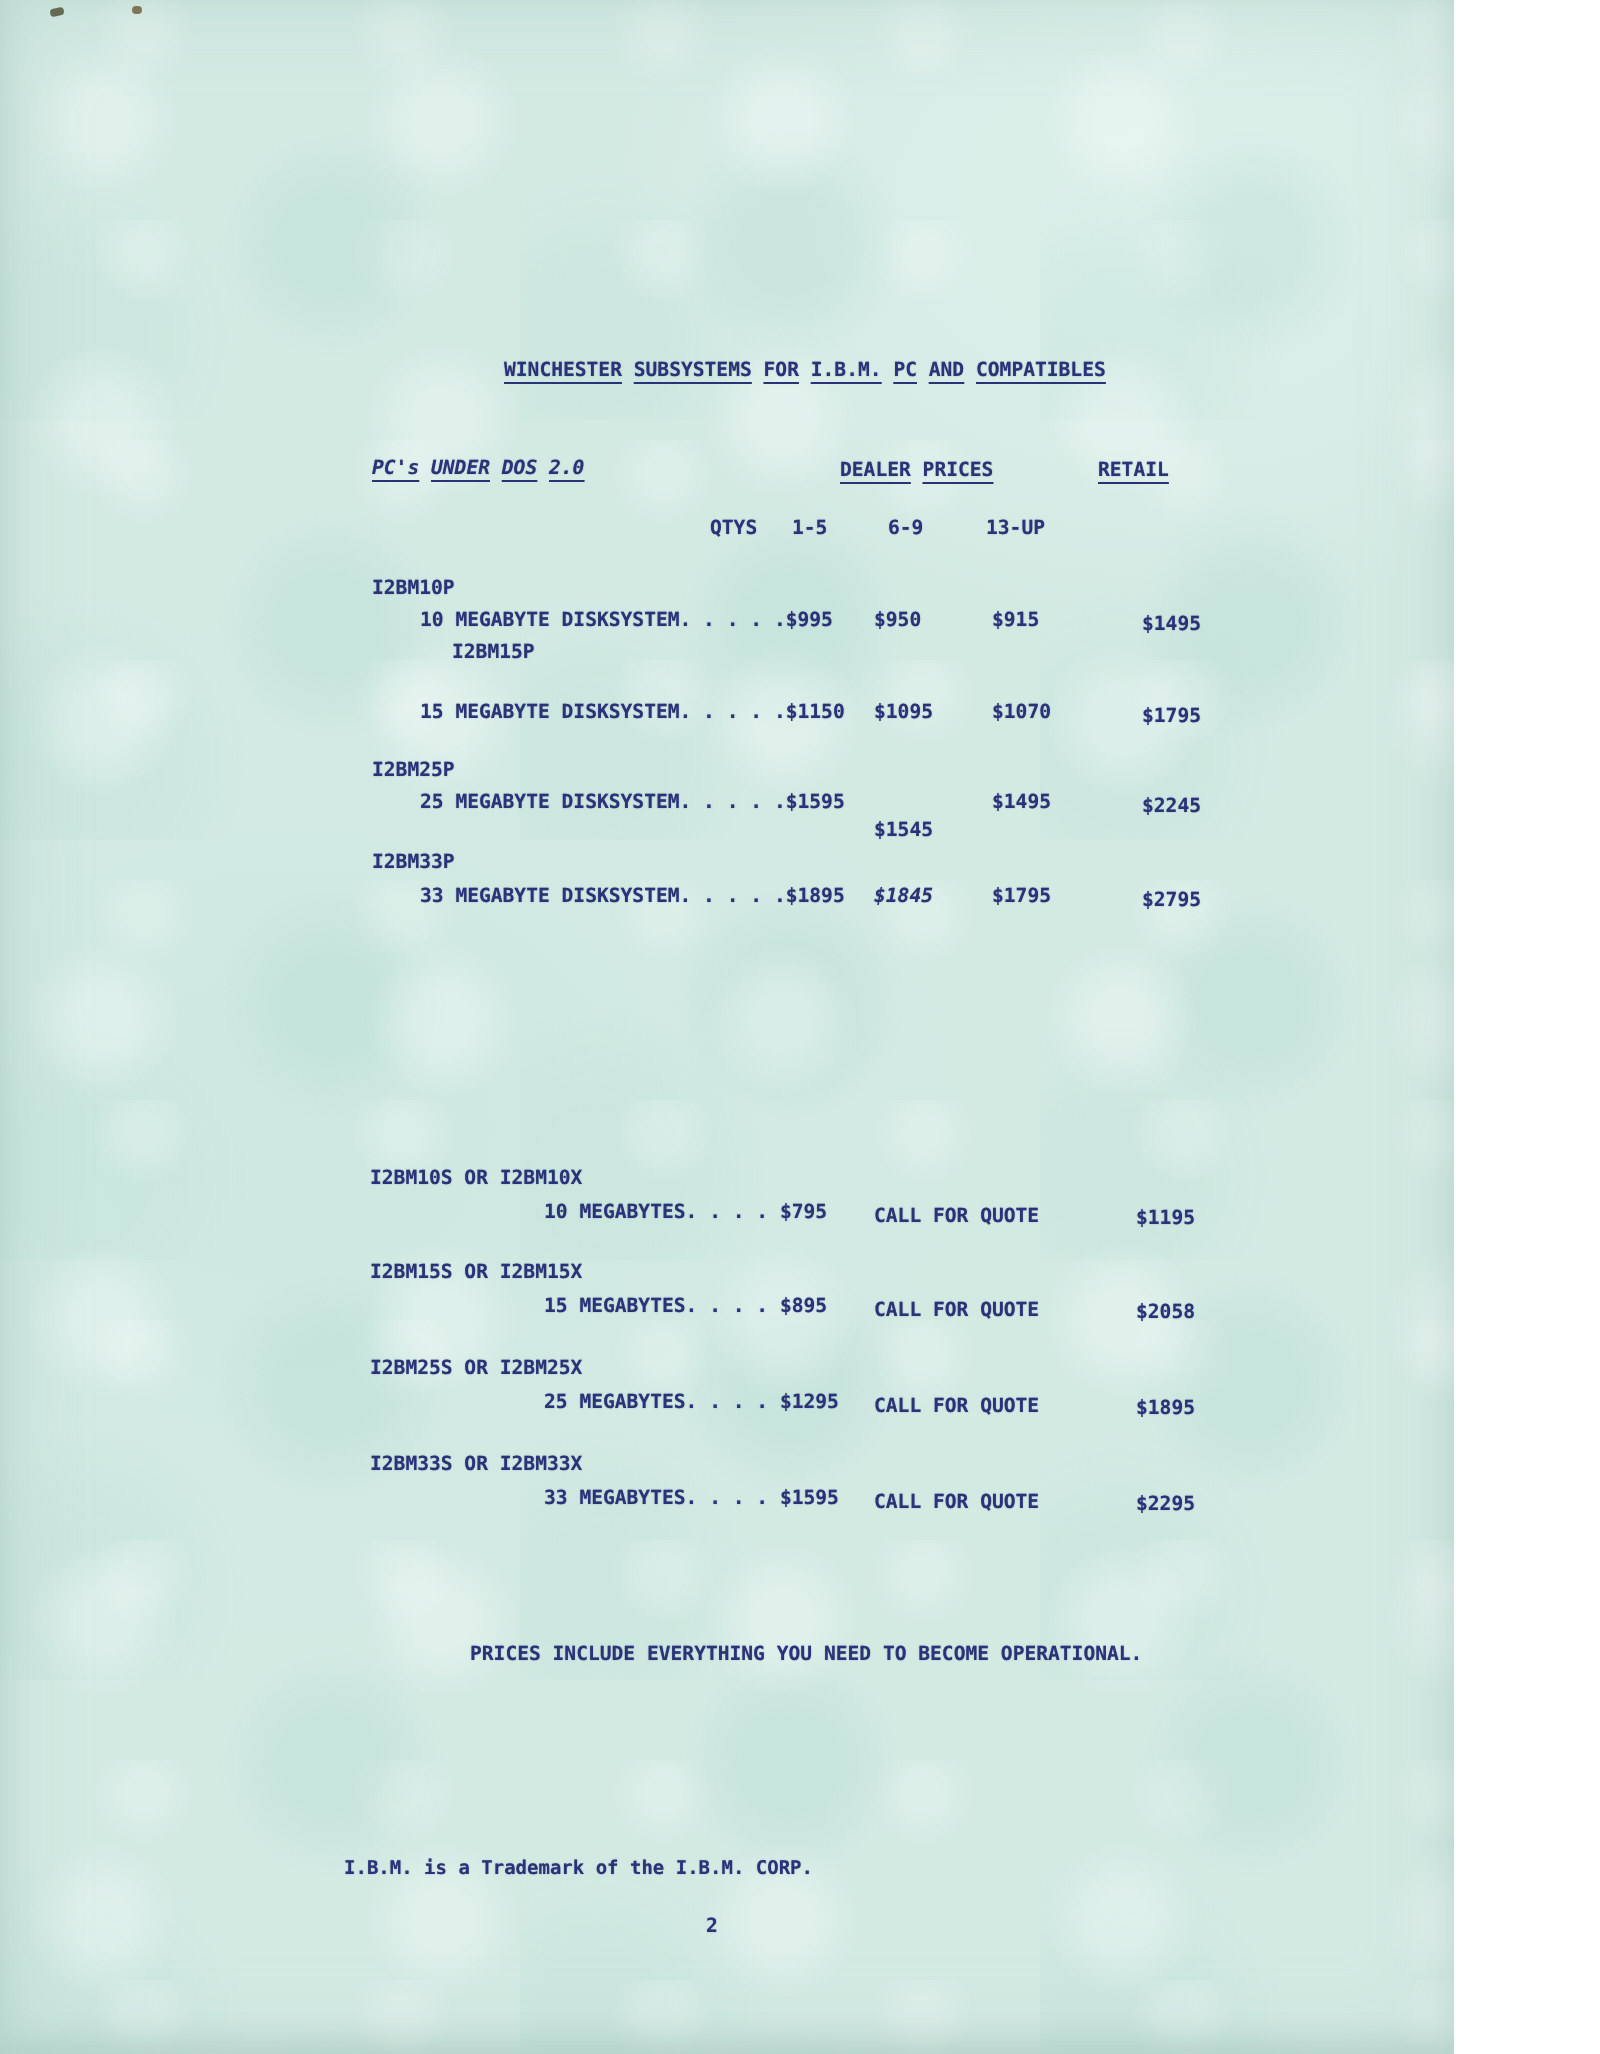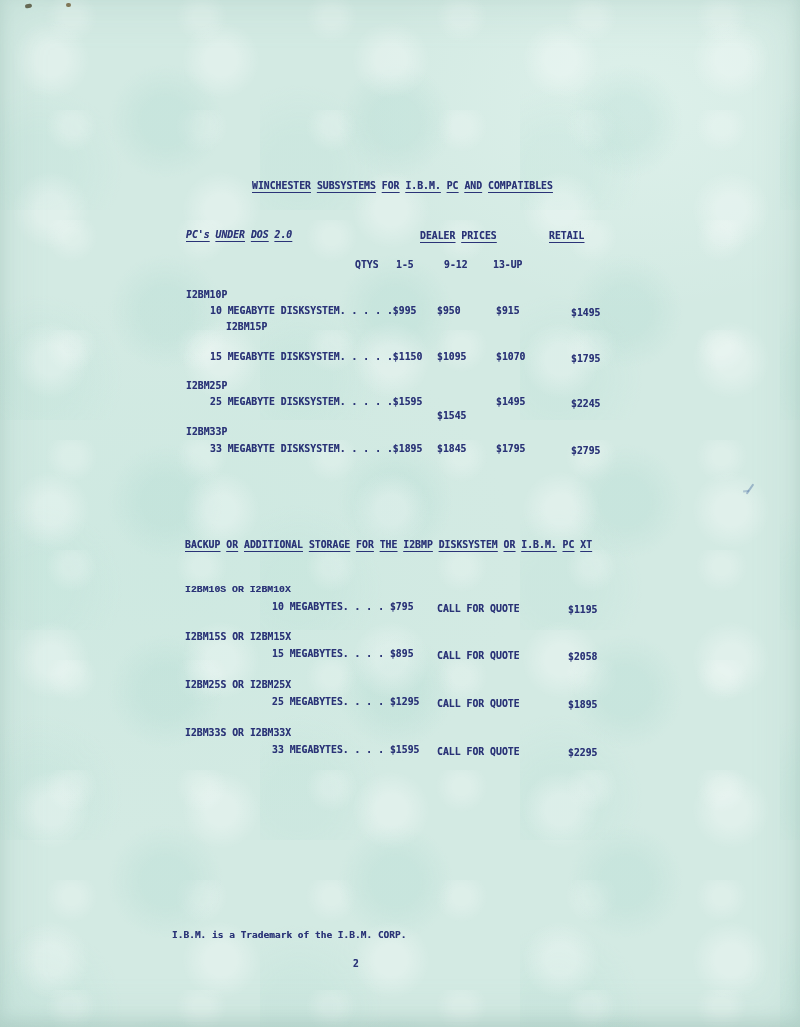--- a/index.html
+++ b/index.html
@@ -1,18 +1,18 @@
 <!DOCTYPE html>
 <html><head>
 <meta charset="utf-8">
 <style>
   html,body { margin:0; padding:0; }
   .page {
     position: relative;
-    width: 800px; height: 1027px;
+    width: 727px; height: 1027px;
     overflow: hidden;
     background-color: #d3eae3;
     background-image:
       radial-gradient(circle at 30% 40%, rgba(255,255,255,0.30) 10%, rgba(255,255,255,0) 26%),
       radial-gradient(circle at 72% 64%, rgba(172,216,206,0.28) 12%, rgba(172,216,206,0) 28%),
       radial-gradient(circle at 55% 15%, rgba(255,255,255,0.22) 8%, rgba(255,255,255,0) 22%),
       radial-gradient(circle at 15% 80%, rgba(186,224,214,0.25) 12%, rgba(186,224,214,0) 30%),
       radial-gradient(ellipse 400px 300px at 80% 10%, rgba(240,252,248,0.35), rgba(240,252,248,0) 70%),
       radial-gradient(ellipse 500px 380px at 20% 55%, rgba(196,230,221,0.35), rgba(196,230,221,0) 72%);
     background-size: 170px 150px, 230px 190px, 130px 110px, 260px 210px, 100% 100%, 100% 100%;
@@ -52,21 +52,21 @@
   <div class="pen-mark"></div>
 
   <div class="t uw" style="left:252px; top:179px;"><span>WINCHESTER</span> <span>SUBSYSTEMS</span> <span>FOR</span> <span>I.B.M.</span> <span>PC</span> <span>AND</span> <span>COMPATIBLES</span></div>
 
   <div class="t uw" style="left:186px; top:228px;font-style:italic;"><span>PC's</span> <span>UNDER</span> <span>DOS</span> <span>2.0</span></div>
   <div class="t uw" style="left:420px; top:229px;"><span>DEALER</span> <span>PRICES</span></div>
   <div class="t uw" style="left:549px; top:229px;"><span>RETAIL</span></div>
 
   <div class="t" style="left:355px; top:258px;">QTYS</div>
   <div class="t" style="left:396px; top:258px;">1-5</div>
-  <div class="t" style="left:444px; top:258px;">9-12</div>
+  <div class="t" style="left:444px; top:258px;">6-9</div>
   <div class="t" style="left:493px; top:258px;">13-UP</div>
 
   <div class="t" style="left:186px; top:288px;">I2BM10P</div>
   <div class="t" style="left:210px; top:304px;">10 MEGABYTE DISKSYSTEM. . . . .$995</div>
   <div class="t" style="left:437px; top:304px;">$950</div>
   <div class="t" style="left:496px; top:304px;">$915</div>
   <div class="t" style="left:571px; top:306px;">$1495</div>
 
   <div class="t" style="left:186px; top:320px;margin-left:40px;">I2BM15P</div>
   <div class="t" style="left:210px; top:350px;">15 MEGABYTE DISKSYSTEM. . . . .$1150</div>
@@ -75,42 +75,42 @@
   <div class="t" style="left:571px; top:352px;">$1795</div>
 
   <div class="t" style="left:186px; top:379px;">I2BM25P</div>
   <div class="t" style="left:210px; top:395px;">25 MEGABYTE DISKSYSTEM. . . . .$1595</div>
   <div class="t" style="left:437px; top:409px;">$1545</div>
   <div class="t" style="left:496px; top:395px;">$1495</div>
   <div class="t" style="left:571px; top:397px;">$2245</div>
 
   <div class="t" style="left:186px; top:425px;">I2BM33P</div>
   <div class="t" style="left:210px; top:442px;">33 MEGABYTE DISKSYSTEM. . . . .$1895</div>
-  <div class="t" style="left:437px; top:442px;">$1845</div>
+  <div class="t" style="left:437px; top:442px;font-style:italic;">$1845</div>
   <div class="t" style="left:496px; top:442px;">$1795</div>
   <div class="t" style="left:571px; top:444px;">$2795</div>
 
-  <div class="t uw" style="left:185px; top:538px;"><span>BACKUP</span> <span>OR</span> <span>ADDITIONAL</span> <span>STORAGE</span> <span>FOR</span> <span>THE</span> <span>I2BMP</span> <span>DISKSYSTEM</span> <span>OR</span> <span>I.B.M.</span> <span>PC</span> <span>XT</span></div>
 
-  <div class="t" style="left:185px; top:583px;font-family:Liberation Mono, monospace;">I2BM10S OR I2BM10X</div>
+  <div class="t" style="left:185px; top:583px;">I2BM10S OR I2BM10X</div>
   <div class="t" style="left:272px; top:600px;">10 MEGABYTES. . . . $795</div>
   <div class="t" style="left:437px; top:602px;">CALL FOR QUOTE</div>
   <div class="t" style="left:568px; top:603px;">$1195</div>
 
   <div class="t" style="left:185px; top:630px;">I2BM15S OR I2BM15X</div>
   <div class="t" style="left:272px; top:647px;">15 MEGABYTES. . . . $895</div>
   <div class="t" style="left:437px; top:649px;">CALL FOR QUOTE</div>
   <div class="t" style="left:568px; top:650px;">$2058</div>
 
   <div class="t" style="left:185px; top:678px;">I2BM25S OR I2BM25X</div>
   <div class="t" style="left:272px; top:695px;">25 MEGABYTES. . . . $1295</div>
   <div class="t" style="left:437px; top:697px;">CALL FOR QUOTE</div>
   <div class="t" style="left:568px; top:698px;">$1895</div>
 
   <div class="t" style="left:185px; top:726px;">I2BM33S OR I2BM33X</div>
   <div class="t" style="left:272px; top:743px;">33 MEGABYTES. . . . $1595</div>
   <div class="t" style="left:437px; top:745px;">CALL FOR QUOTE</div>
   <div class="t" style="left:568px; top:746px;">$2295</div>
 
+  <div class="t" style="left:235px; top:821px;">PRICES INCLUDE EVERYTHING YOU NEED TO BECOME OPERATIONAL.</div>
   <div class="t small" style="left:172px; top:928px;">I.B.M. is a Trademark of the I.B.M. CORP.</div>
   <div class="t" style="left:353px; top:957px;">2</div>
 
 </div>
 
 </body></html>

